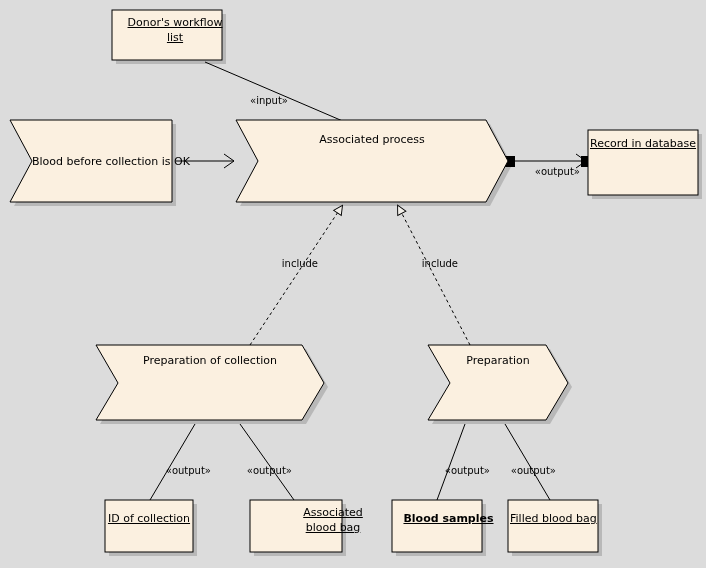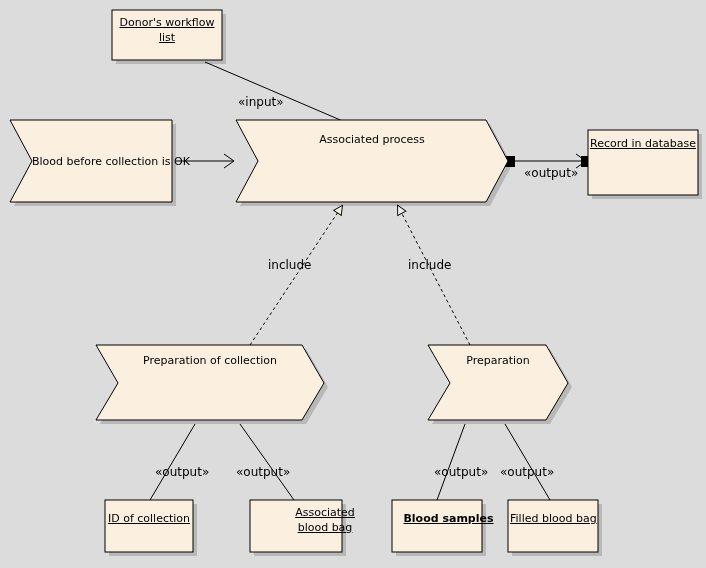--- a/index.html
+++ b/index.html
@@ -23,28 +23,28 @@
   }
   .node-label {
     position: absolute;
     text-align: center;
     font-size: 11px;
     color: #000;
     line-height: 15px;
     pointer-events: none;
     white-space: nowrap;
   }
-  .node-label.wrap { white-space: normal; }
+  .node-label.wrap { white-space: normal; margin-left: 8px; }
   .node-label u { text-decoration: underline; }
   .edge-label {
     position: absolute;
-    font-size: 12px;
+    font-size: 10px;
     color: #000;
     white-space: nowrap;
-    text-align: left;
+    text-align: right;
   }
 </style>
 </head>
 <body>
 
 <svg id="canvas" viewBox="0 0 706 568" xmlns="http://www.w3.org/2000/svg">
 
   <defs>
     <marker id="hollowTri" viewBox="0 0 12 12" refX="10" refY="6" markerWidth="11" markerHeight="11" orient="auto-start-reverse">
       <path d="M 1 1 L 11 6 L 1 11 z" fill="#f2efe9" stroke="#000" stroke-width="1"></path>

